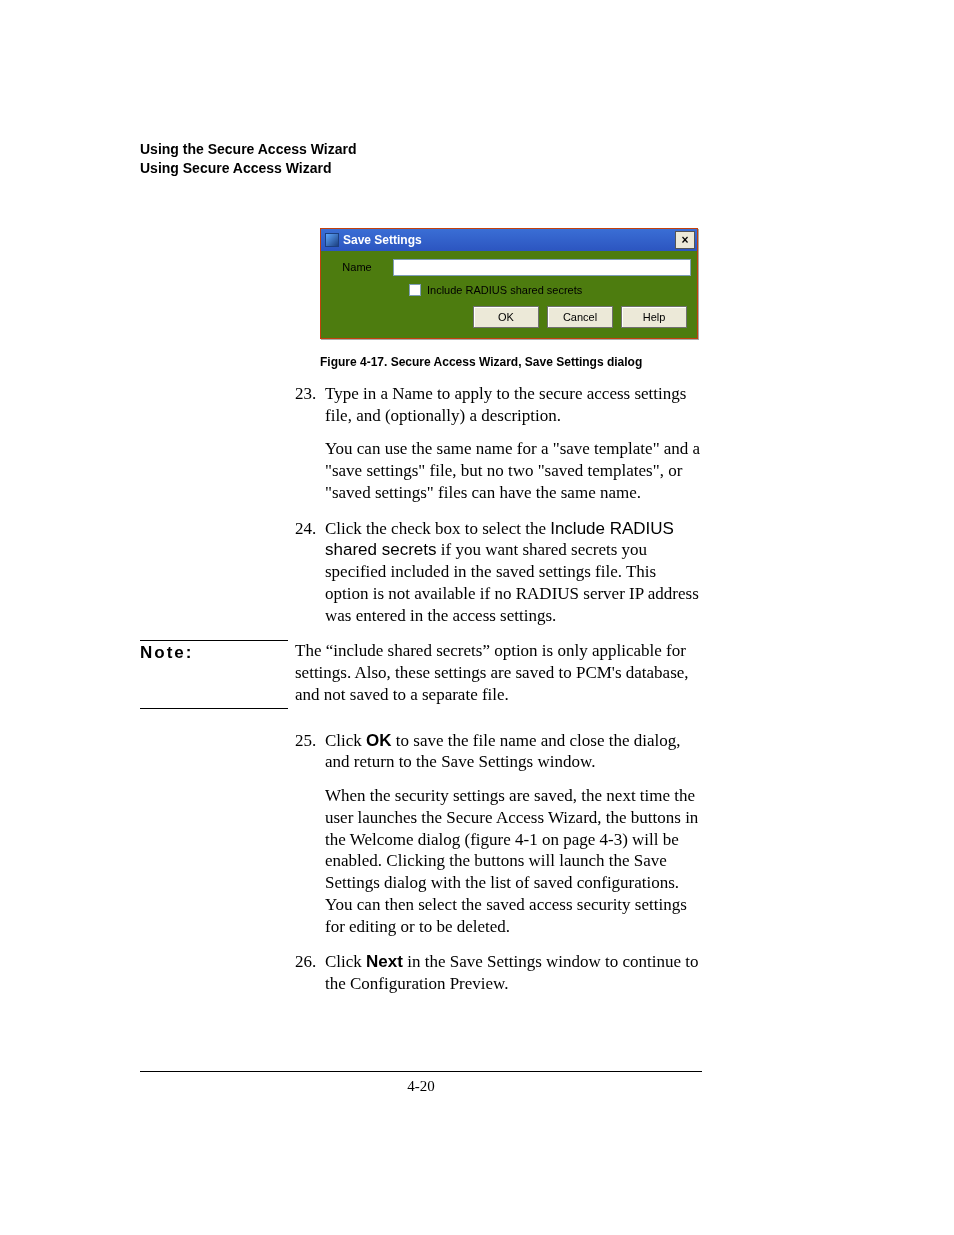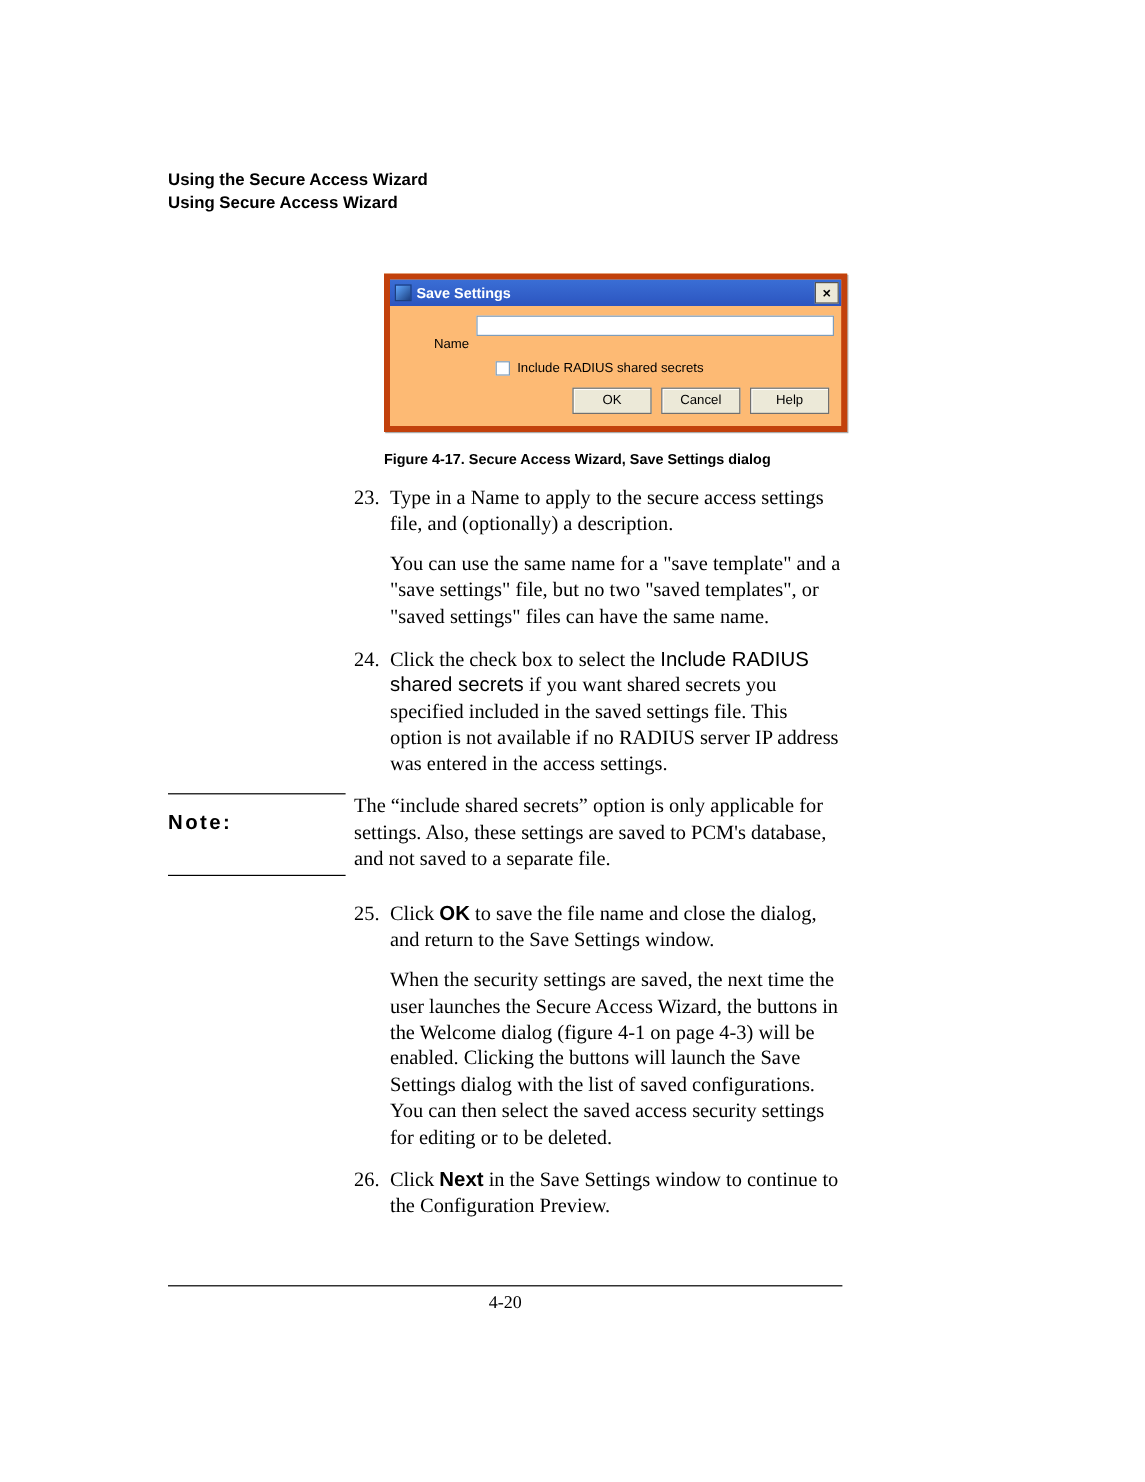--- a/index.html
+++ b/index.html
@@ -22,22 +22,22 @@
     font-size: 14px;
     line-height: 1.35;
   }
   .figure-area {
     margin-top: 50px;
     margin-left: 180px;
   }
   
   .dialog {
     width: 376px;
-    border: 5px solid #c2410c;
-    background: #fdba74;
+    border: 1px solid #c2410c;
+    background: #4d7c0f;
     font-family: Tahoma, Arial, sans-serif;
     font-size: 11px;
     color: #000;
     box-shadow: 1px 1px 0 #aaa;
   }
   .titlebar {
     display: flex;
     align-items: center;
     justify-content: space-between;
     background: linear-gradient(to bottom, #3a6ed5, #2c55c0);
@@ -76,24 +76,23 @@
   .dialog-body {
     padding: 8px 6px 6px 6px;
   }
   .form-row {
     display: flex;
     align-items: flex-start;
     margin-bottom: 6px;
   }
   .form-label {
     width: 60px;
-    text-align: right;
+    text-align: center;
     padding-right: 6px;
     padding-top: 2px;
-    margin-top: 16px;
   }
   .text-input {
     flex: 1;
     height: 17px;
     border: 1px solid #7f9db9;
     background: #fff;
     box-sizing: border-box;
   }
   .textarea-input {
     flex: 1;
@@ -174,21 +173,21 @@
     position: absolute;
     left: -155px;
     width: 148px;
     border-top: 1.5px solid #000;
   }
   .note-rule-top { top: 0; }
   .note-rule-bottom { top: 68px; }
   .note-label {
     position: absolute;
     left: -155px;
-    top: 14px;
+    top: 2px;
     font-family: Arial, Helvetica, sans-serif;
     font-weight: bold;
     font-size: 17px;
     letter-spacing: 2px;
   }
   .note-text { }
   .page-bottom {
     position: absolute;
     left: 140px;
     right: 130px;

